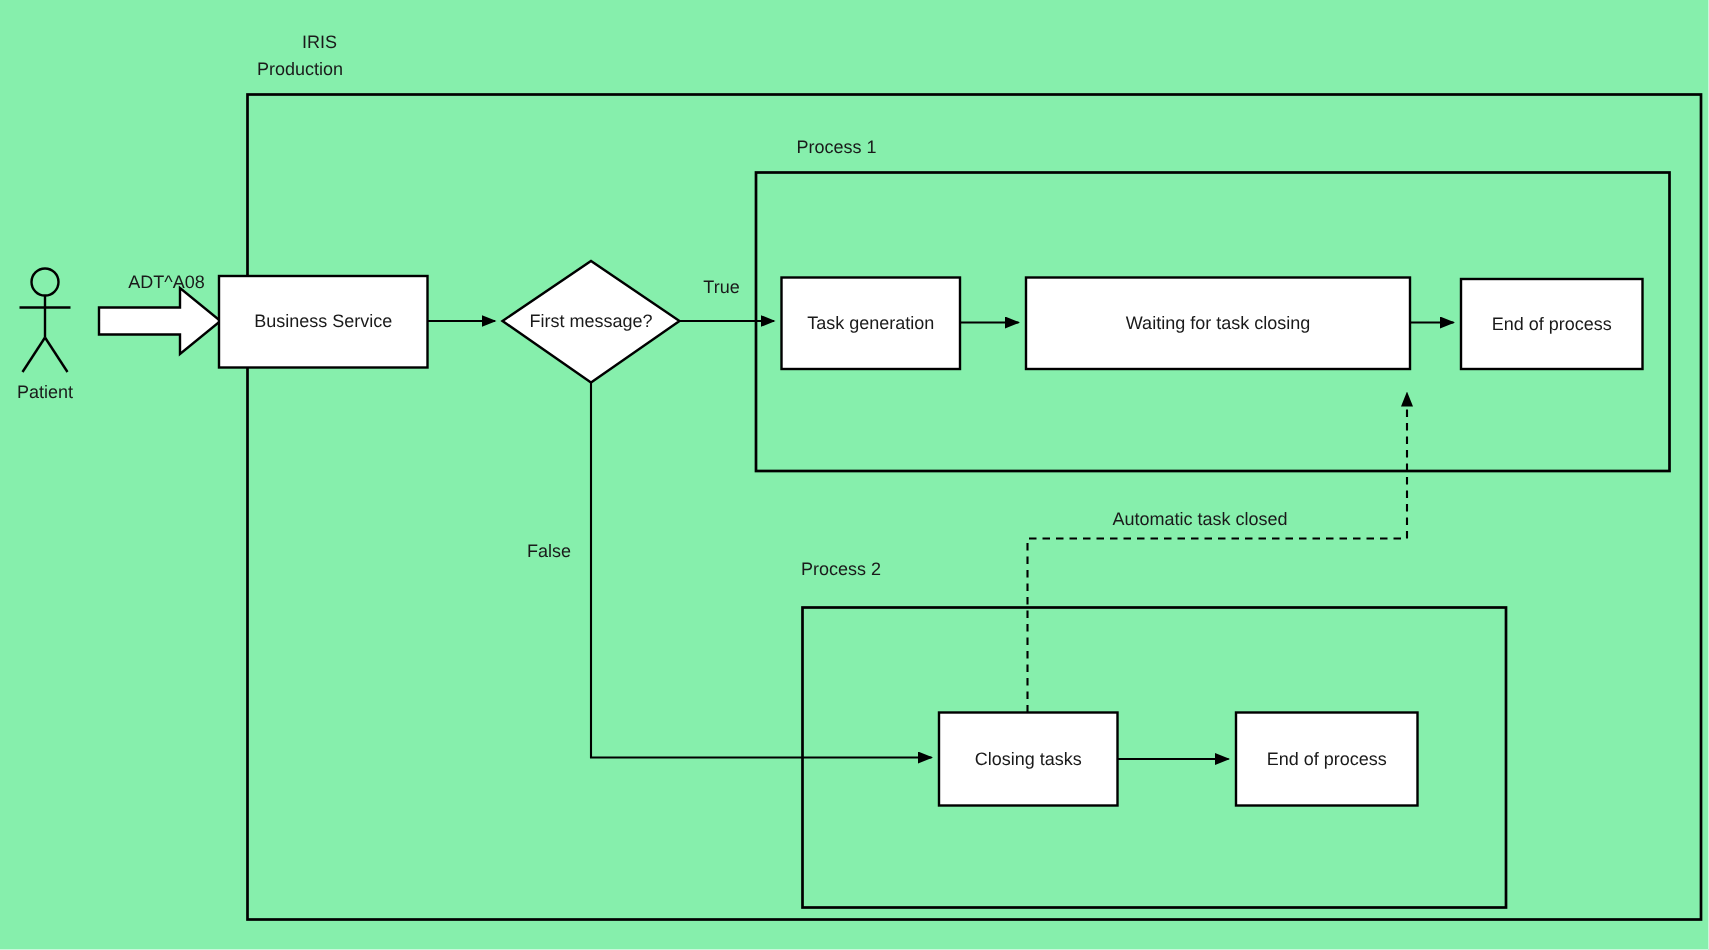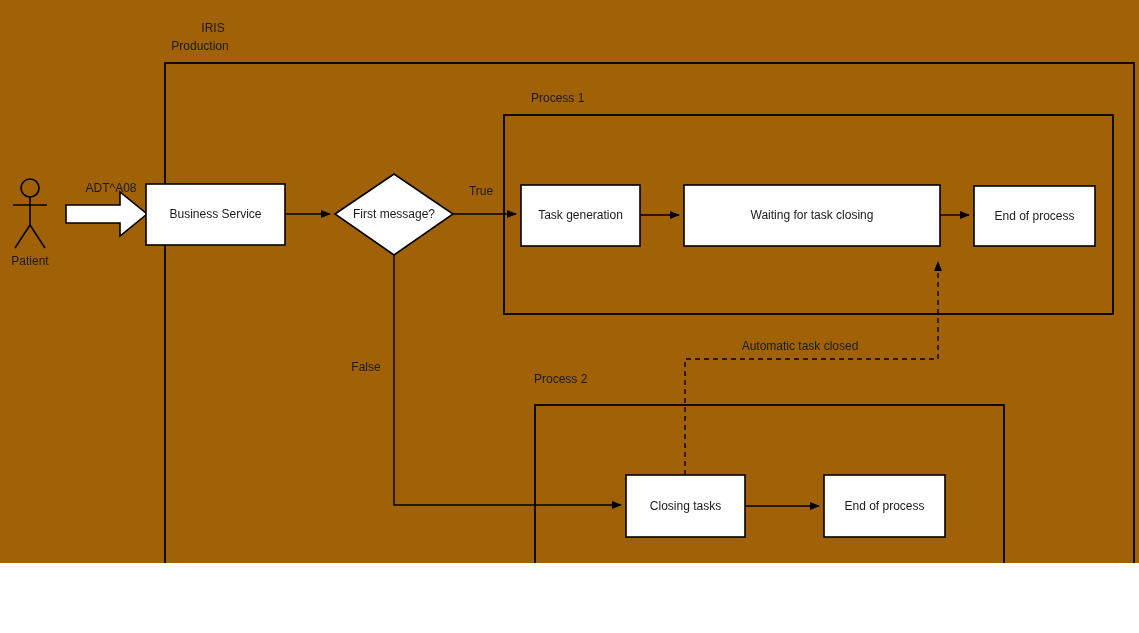--- a/index.html
+++ b/index.html
@@ -7,22 +7,22 @@
     margin: 0;
     padding: 0;
     background: #ffffff;
   }
   body {
     font-family: "Liberation Sans", sans-serif;
   }
   #canvas {
     position: relative;
     width: 1139px;
-    height: 563px;
-    background: #a16207;
+    height: 633px;
+    background: #86efac;
     overflow: hidden;
   }
   #canvas svg {
     position: absolute;
     top: 0;
     left: 0;
   }
   .diag-text {
     font-family: "Liberation Sans", sans-serif;
     font-size: 12px;

